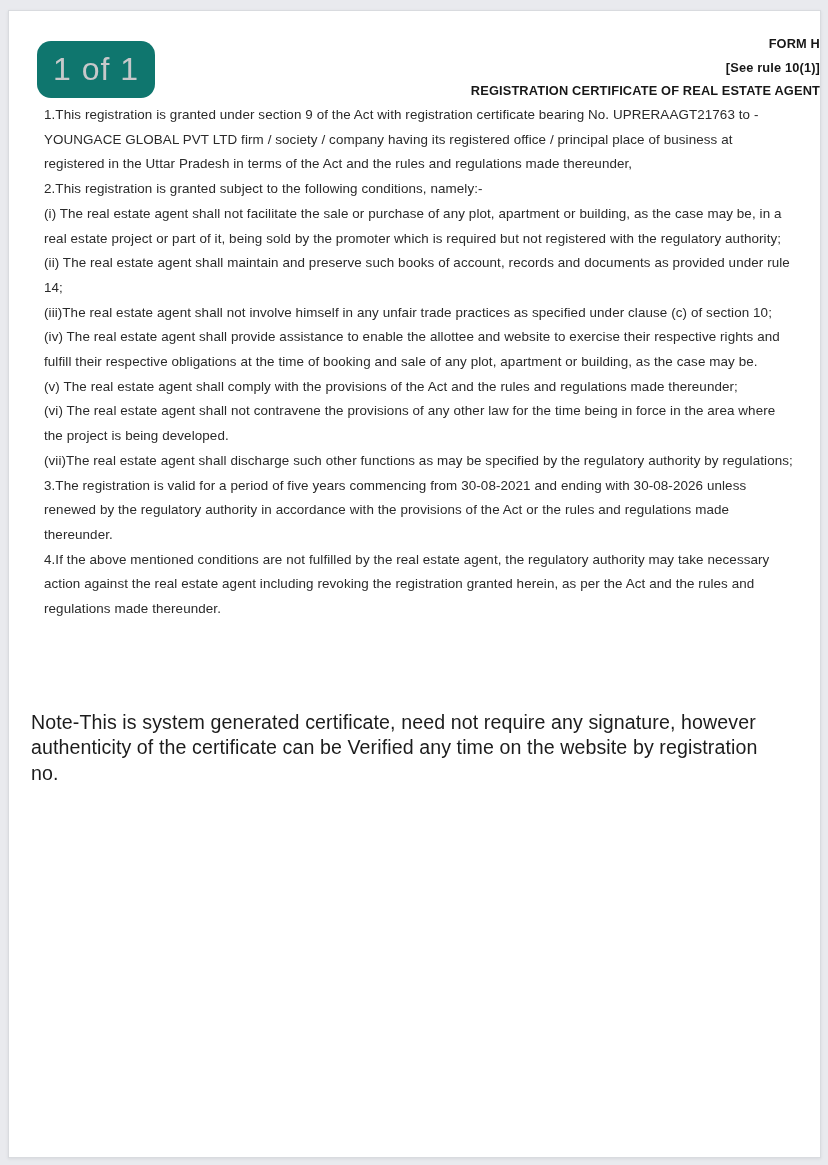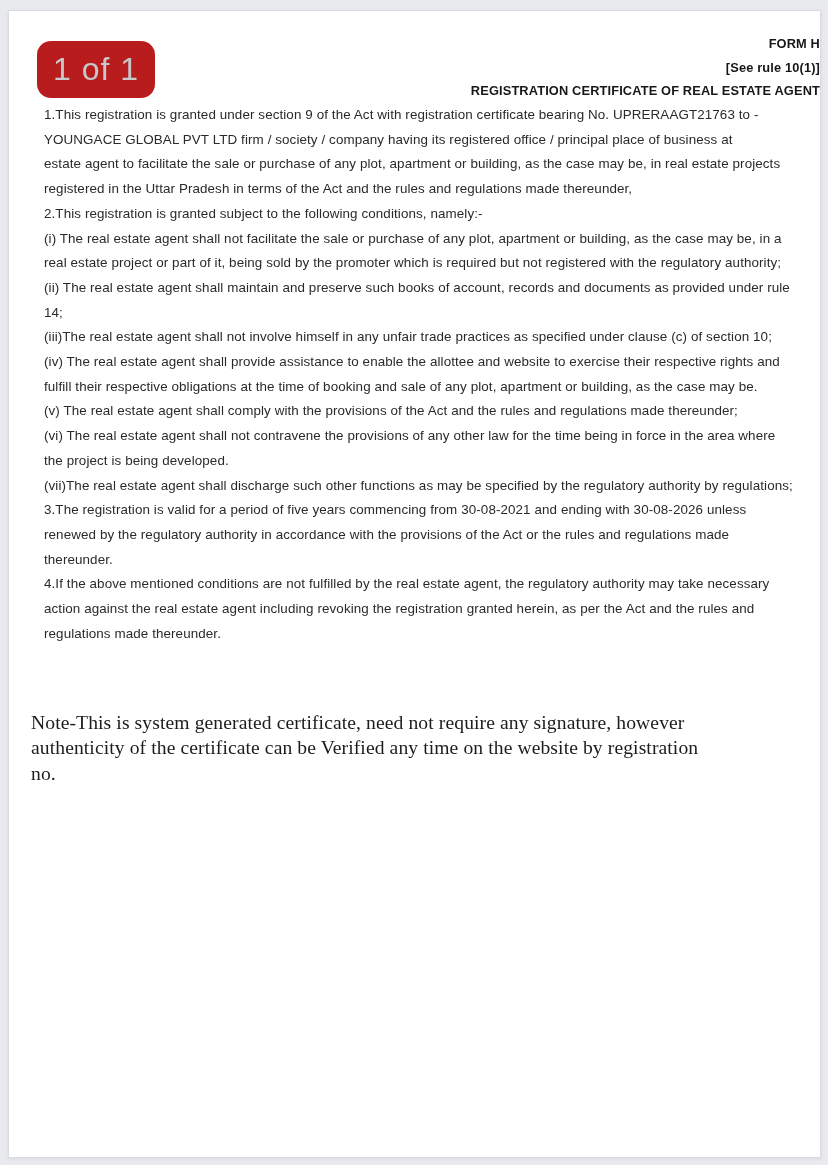--- a/index.html
+++ b/index.html
@@ -27,21 +27,21 @@
     border: 1px solid #d9dbdf;
     box-sizing: border-box;
     box-shadow: 0 1px 3px rgba(60,64,67,0.10);
   }
   .badge {
     position: absolute;
     left: 28px;
     top: 30px;
     width: 118px;
     height: 57px;
-    background: #b91c1c;
+    background: #0f766e;
     border-radius: 14px;
     display: flex;
     align-items: center;
     justify-content: center;
     color: #c7c8ca;
     font-size: 32px;
     font-weight: 500;
     letter-spacing: 1px;
     user-select: none;
   }
@@ -73,21 +73,20 @@
     position: absolute;
     left: 22px;
     top: 699px;
     font-size: 19.6px;
     line-height: 25.4px;
     color: #1c1c1c;
     letter-spacing: 0.1px;
   }
   .note-text .line {
     white-space: nowrap;
-    font-family: Liberation Serif, serif;
   }
 </style>
 </head>
 <body>
 
 <div class="canvas">
   <div class="page">
 
     <div class="badge">
       <span>1 of 1</span>
@@ -95,21 +94,20 @@
 
     <div class="headings">
       <div>FORM H</div>
       <div>[See rule 10(1)]</div>
       <div>REGISTRATION CERTIFICATE OF REAL ESTATE AGENT</div>
     </div>
 
     <div class="body-text">
         <div class="line">1.This registration is granted under section 9 of the Act with registration certificate bearing No. UPRERAAGT21763 to -</div>
         <div class="line">YOUNGACE GLOBAL PVT LTD firm / society / company having its registered office / principal place of business at</div>
-        <div class="line">estate agent to facilitate the sale or purchase of any plot, apartment or building, as the case may be, in real estate projects</div>
         <div class="line">registered in the Uttar Pradesh in terms of the Act and the rules and regulations made thereunder,</div>
         <div class="line">2.This registration is granted subject to the following conditions, namely:-</div>
         <div class="line">(i) The real estate agent shall not facilitate the sale or purchase of any plot, apartment or building, as the case may be, in a</div>
         <div class="line">real estate project or part of it, being sold by the promoter which is required but not registered with the regulatory authority;</div>
         <div class="line">(ii) The real estate agent shall maintain and preserve such books of account, records and documents as provided under rule</div>
         <div class="line">14;</div>
         <div class="line">(iii)The real estate agent shall not involve himself in any unfair trade practices as specified under clause (c) of section 10;</div>
         <div class="line">(iv) The real estate agent shall provide assistance to enable the allottee and website to exercise their respective rights and</div>
         <div class="line">fulfill their respective obligations at the time of booking and sale of any plot, apartment or building, as the case may be.</div>
         <div class="line">(v) The real estate agent shall comply with the provisions of the Act and the rules and regulations made thereunder;</div>

